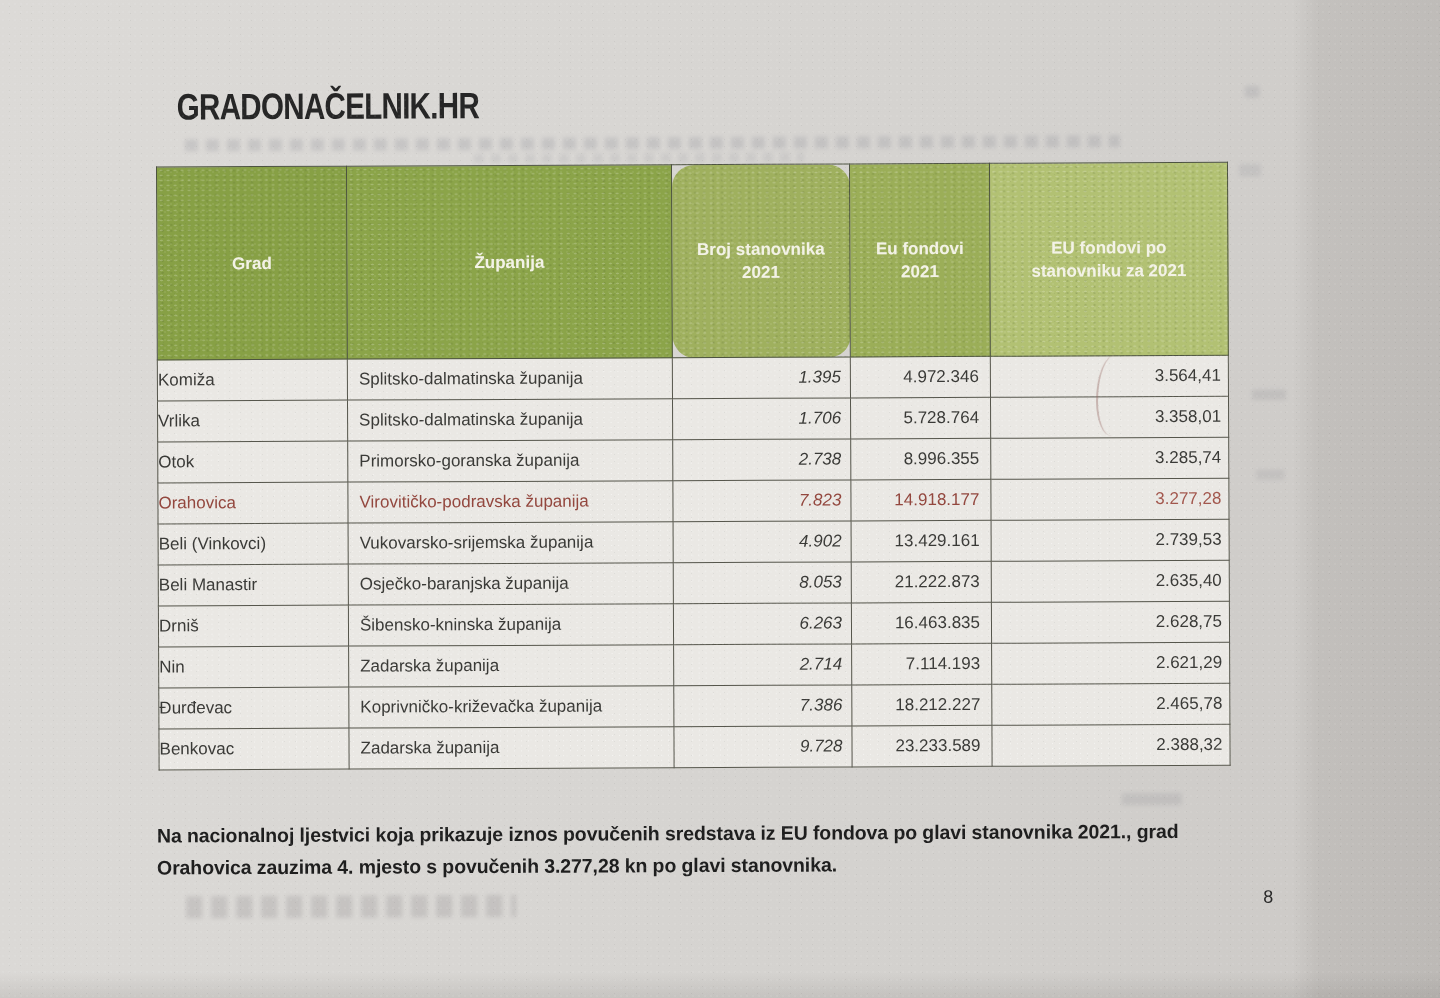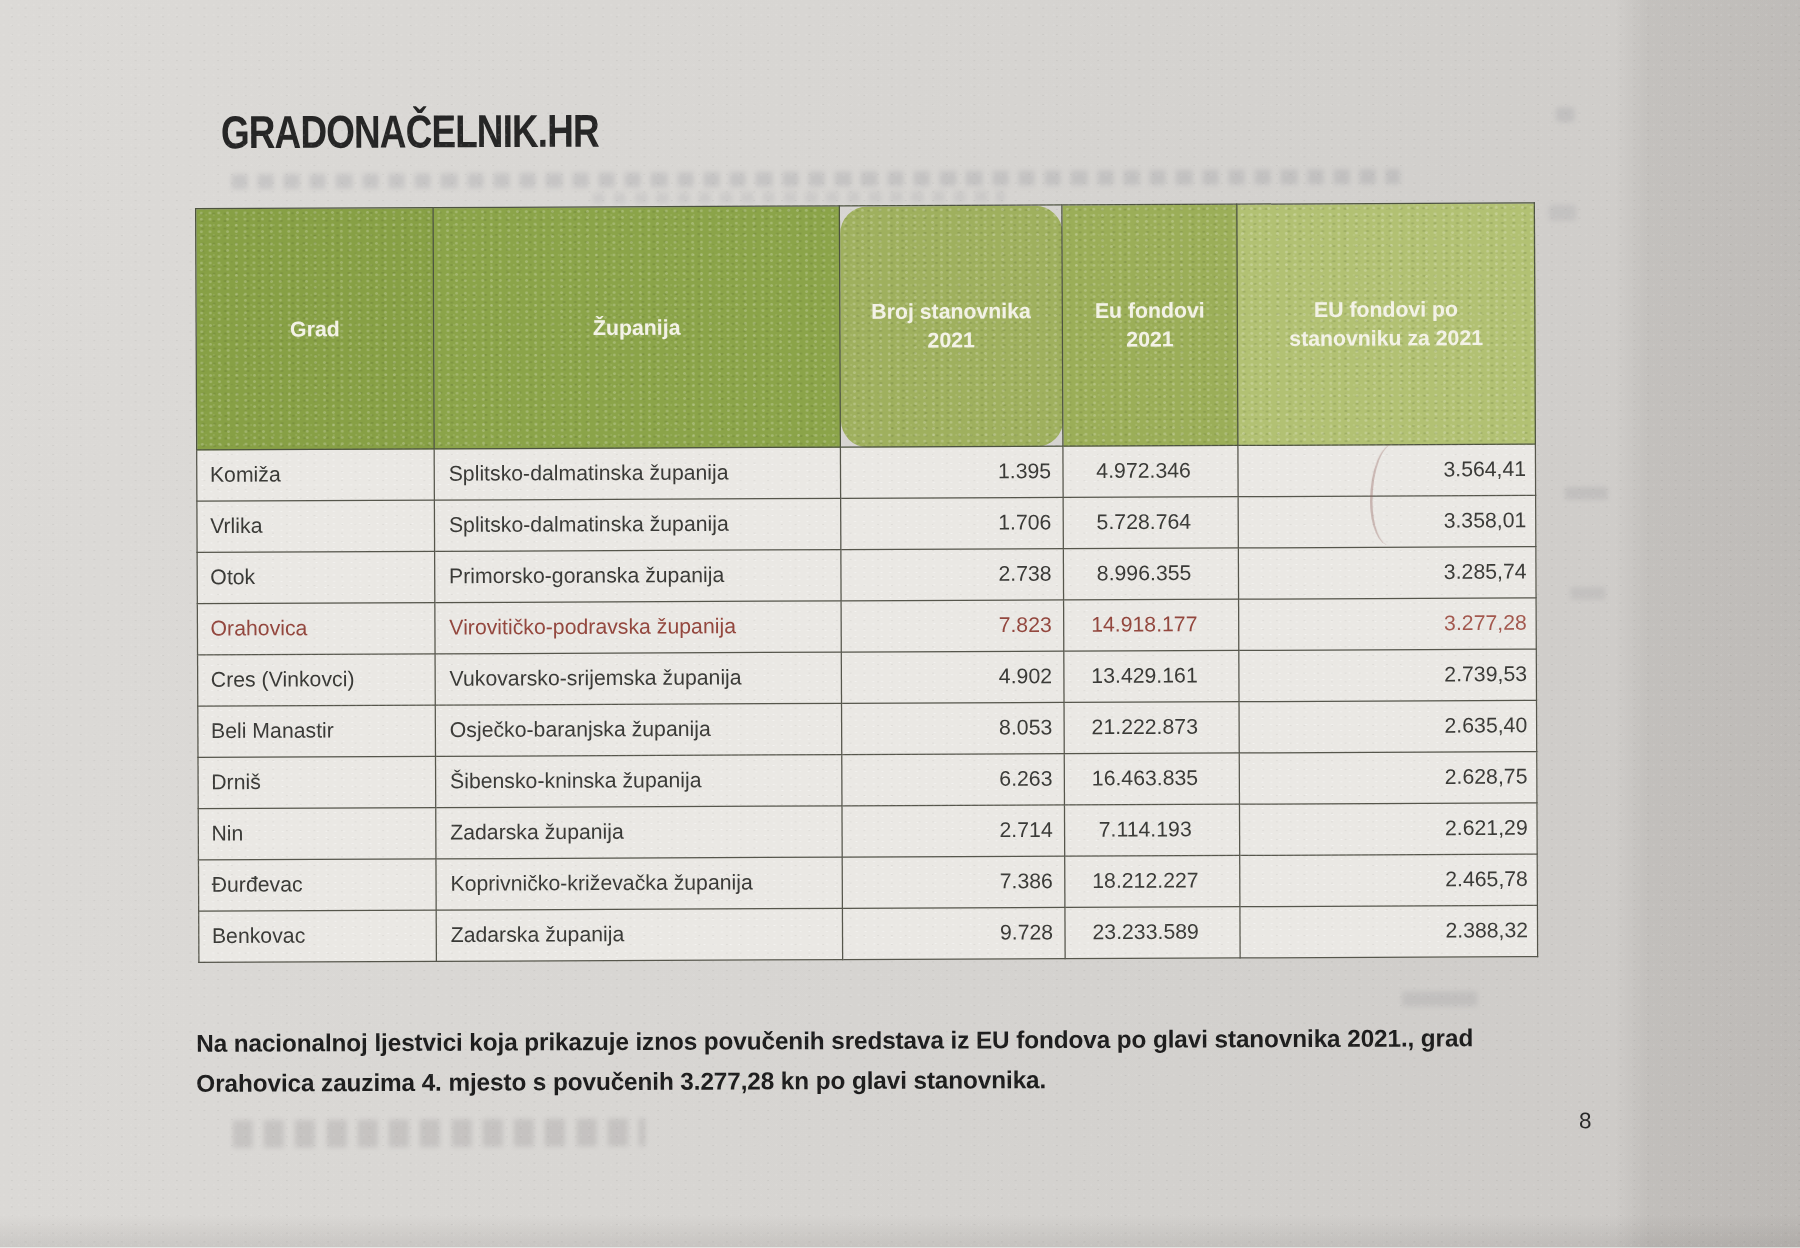--- a/index.html
+++ b/index.html
@@ -51,24 +51,24 @@
     background:#eae8e4;color:#3a3a37;font-size:17px;
     background-image:radial-gradient(rgba(255,255,255,.5) .5px,transparent 1px);background-size:7px 5px;}
   .speck{background-image:radial-gradient(rgba(255,255,255,.22) 1px,transparent 1.6px),
                           radial-gradient(rgba(70,90,30,.18) 1px,transparent 1.5px);
          background-size:7px 5px,9px 6px;}
   th.g1{background-color:#87a045;}
   th.g2{background-color:#8ba449;}
   th.g3{background-color:#9fb05e;border-radius:22px;}
   th.g4{background-color:#9bae58;margin-top:11px;}
   th.g5{background-color:#b2c173;color:#eff0da;}
-  td.c-grad{padding-left:10px;text-align:left;}
+  td.c-grad{text-align:left;}
   td.c-zup{padding-left:11px;text-align:left;}
-  td.c-stan{padding-right:9px;text-align:right;}
-  td.c-fond{padding-right:11px;text-align:center;}
+  td.c-stan{padding-right:9px;text-align:right;font-style:italic;}
+  td.c-fond{padding-right:11px;text-align:right;}
   td.c-po{padding-right:7px;text-align:right;}
   tr.hl td{color:#93473e;}
   tr.hl td.c-po{color:#a3584e;}
 
   
   .note{position:absolute;left:155px;top:817px;width:1130px;font-weight:700;
     font-size:19.5px;line-height:32px;color:#1e1e1e;letter-spacing:-0.1px;}
 
   .page-num{position:absolute;left:1261px;top:889px;font-size:18px;color:#2a2a2a;}
 </style>
@@ -128,21 +128,21 @@
         <td class="c-po">3.285,74</td>
       </tr>
       <tr class="hl">
         <td class="c-grad">Orahovica</td>
         <td class="c-zup">Virovitičko-podravska županija</td>
         <td class="c-stan">7.823</td>
         <td class="c-fond">14.918.177</td>
         <td class="c-po">3.277,28</td>
       </tr>
       <tr>
-        <td class="c-grad">Cres (Vinkovci)</td>
+        <td class="c-grad">Beli (Vinkovci)</td>
         <td class="c-zup">Vukovarsko-srijemska županija</td>
         <td class="c-stan">4.902</td>
         <td class="c-fond">13.429.161</td>
         <td class="c-po">2.739,53</td>
       </tr>
       <tr>
         <td class="c-grad">Beli Manastir</td>
         <td class="c-zup">Osječko-baranjska županija</td>
         <td class="c-stan">8.053</td>
         <td class="c-fond">21.222.873</td>

